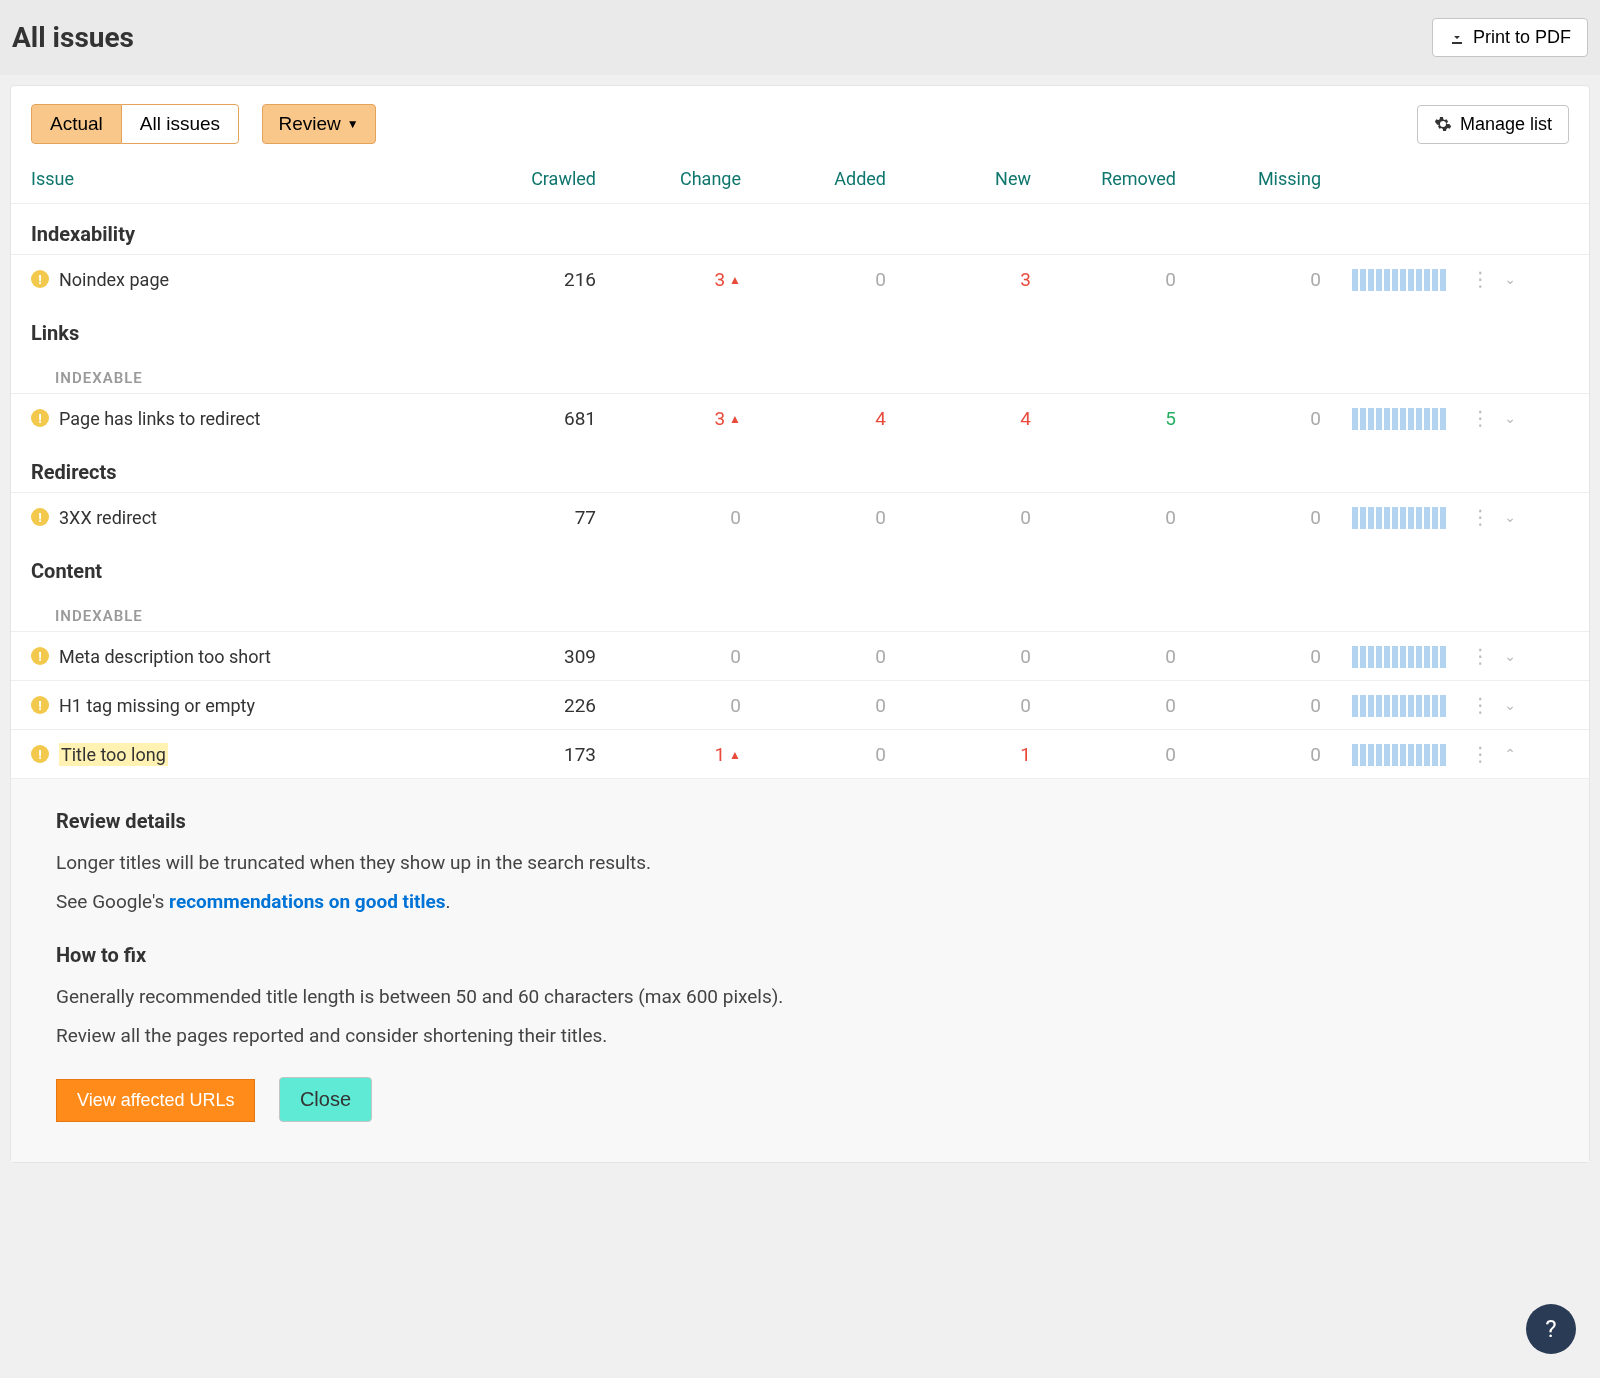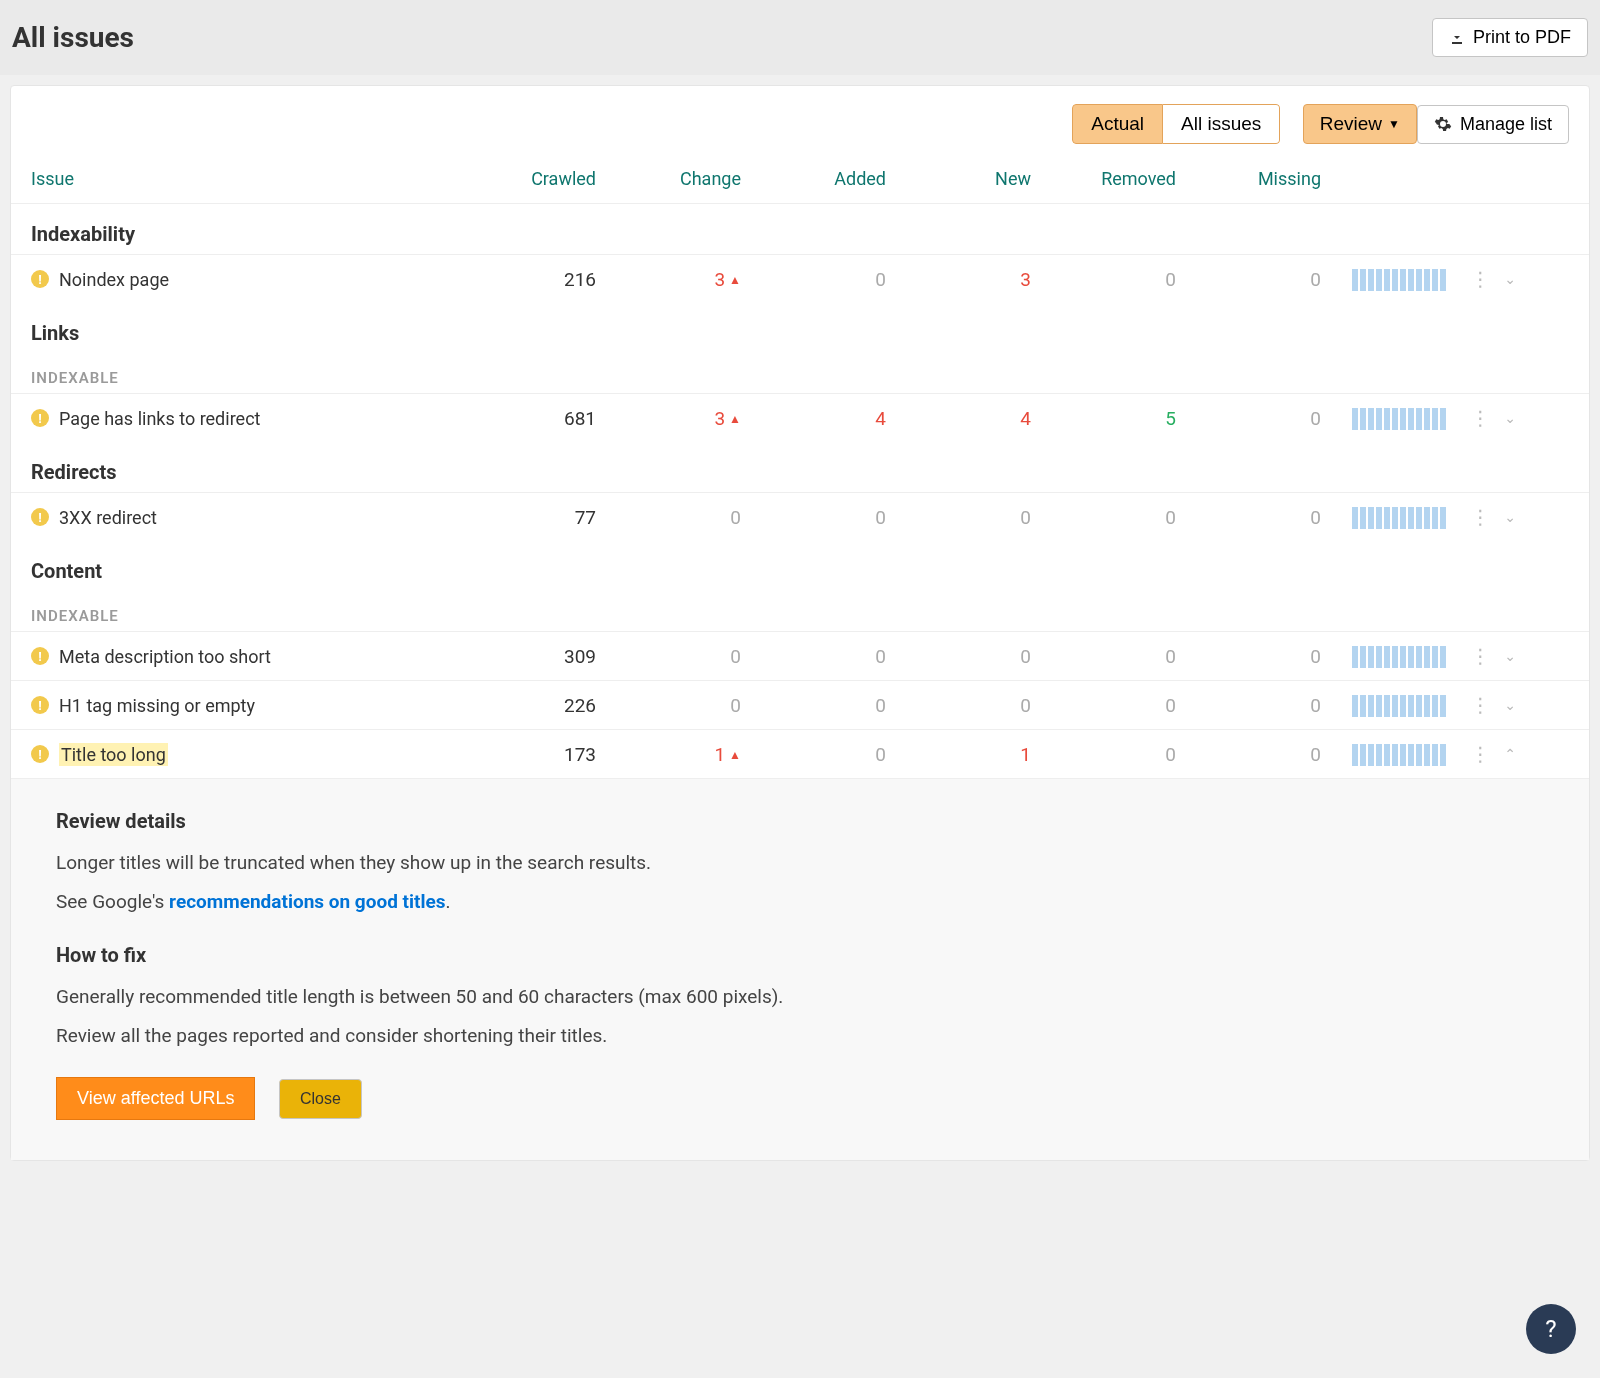--- a/index.html
+++ b/index.html
@@ -33,21 +33,21 @@
     font-size: 18px;
   }
   .card {
     background: #fff;
     border: 1px solid #e5e5e5;
     border-radius: 4px;
     margin: 10px;
   }
   .toolbar {
     display: flex;
-    justify-content: flex-end;
+    justify-content: space-between;
     align-items: center;
     padding: 18px 20px 10px 20px;
   }
   .toggle-group {
     display: inline-flex;
     border-radius: 4px;
     overflow: hidden;
   }
   .toggle-btn {
     padding: 8px 18px;
@@ -90,20 +90,21 @@
     padding: 18px 20px 8px 20px;
     font-size: 20px;
     font-weight: 700;
   }
   .section-sub {
     padding: 16px 20px 6px 20px;
     font-size: 15px;
     font-weight: 600;
     letter-spacing: 1px;
     color: #9a9a9a;
+    margin-left: 24px;
   }
   .row {
     display: flex;
     align-items: center;
     padding: 12px 20px;
     border-top: 1px solid #eee;
   }
   .issue-name { flex: 0 0 440px; display: flex; align-items: center; gap: 10px; }
   .warn-icon {
     width: 18px;
@@ -167,26 +168,26 @@
     background: #ff8c1a;
     border: 1px solid #e6780f;
     color: #fff;
     padding: 10px 20px;
     border-radius: 0;
     font-size: 18px;
     cursor: pointer;
     margin-right: 19px;
   }
   .btn-secondary {
-    background: #eab308;
+    background: #5eead4;
     border: 1px solid #c5c5c5;
     color: #333;
     padding: 10px 20px;
     border-radius: 4px;
-    font-size: 16px;
+    font-size: 20px;
     cursor: pointer;
   }
   .fab-help {
     position: fixed;
     bottom: 24px;
     right: 24px;
     width: 50px;
     height: 50px;
     border-radius: 50%;
     background: #2a3b55;

